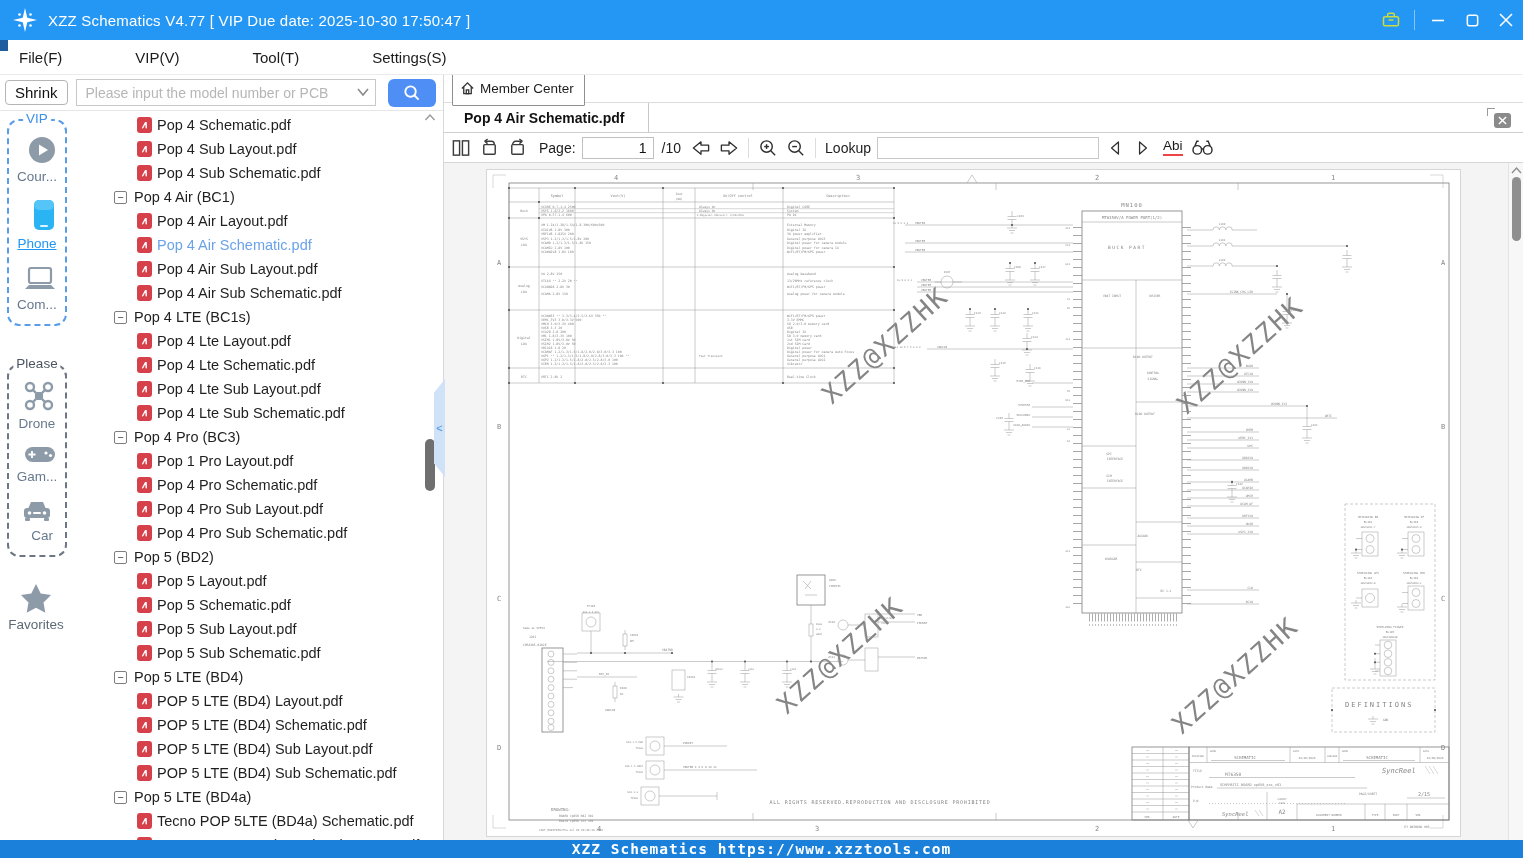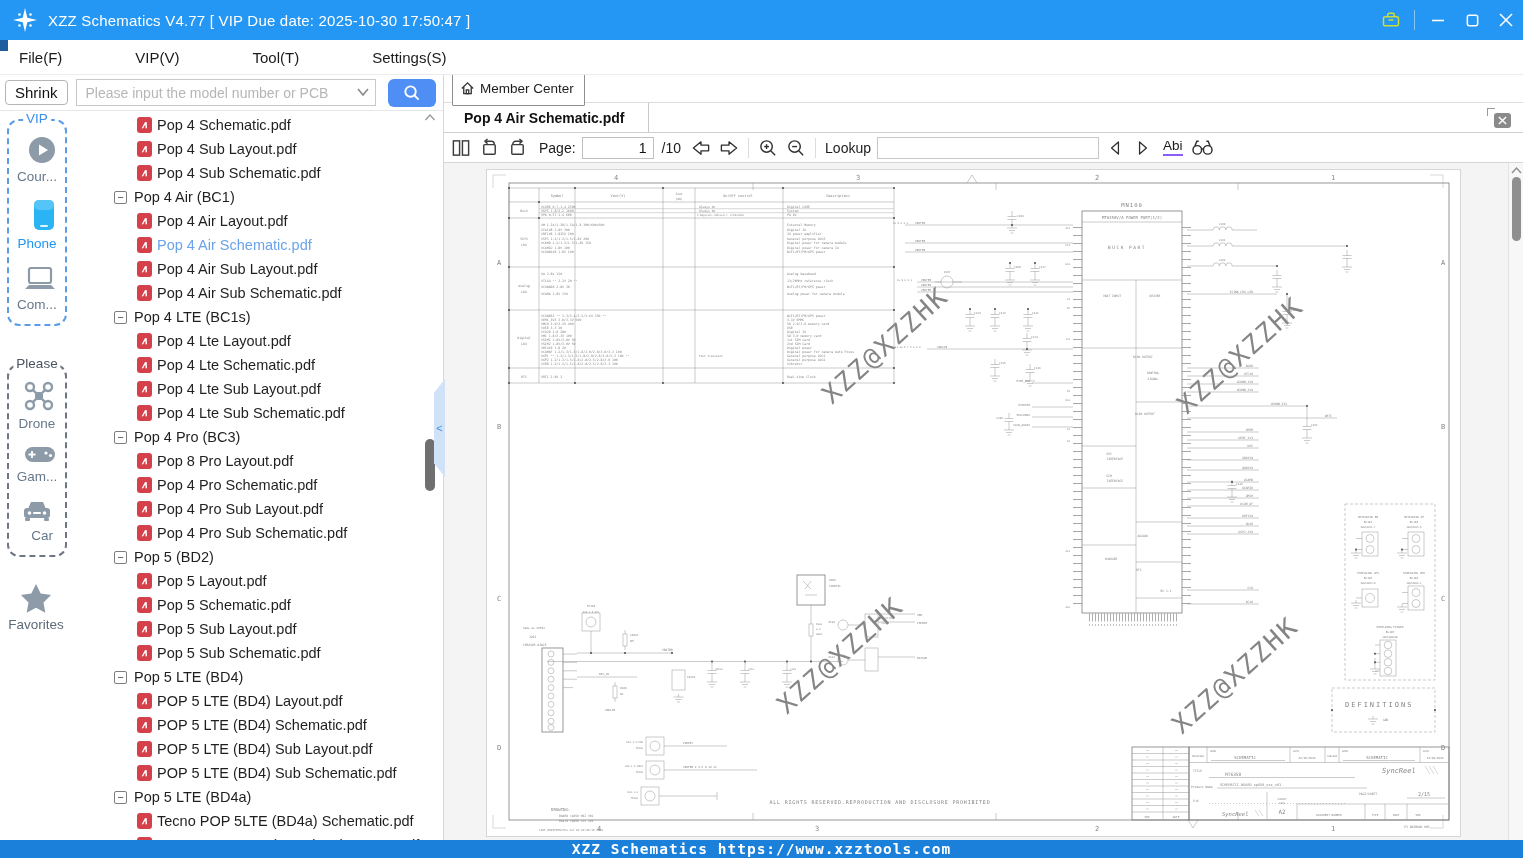--- a/index.html
+++ b/index.html
@@ -31,21 +31,21 @@
   .iconbar { width:72px; padding-top:8px; flex-shrink:0; }
   .side-box { margin:0 5px 0 7px; border-radius:12px; position:relative; padding:14px 0 8px; display:flex; flex-direction:column; align-items:center; }
   .vip-box { border:2px dashed #5b9ce8; }
   .custom-box { border:2px dashed #6d7682; margin-top:38px; }
   .box-label { position:absolute; top:-10px; left:50%; transform:translateX(-50%); background:#fff; padding:0 3px; font-size:13.5px; }
   .vip-box .box-label { color:#3f8fe8; }
   .custom-box .box-label { color:#4a5560; }
   .side-item { display:flex; flex-direction:column; align-items:flex-end; margin-bottom:14px; cursor:pointer; }
   .side-item:last-child { margin-bottom:4px; }
   .side-label { font-size:13.5px; color:#66788c; margin-top:4px; max-width:58px; white-space:nowrap; }
-  .side-label.active { color:#2196f3; }
+  .side-label.active { color:#2196f3;text-decoration:underline; }
   .fav-item { margin:26px auto 0; display:flex; flex-direction:column; align-items:center; cursor:pointer; }
   .fav-item .side-label { color:#5d6a78; }
   
   .tree { flex:1; overflow:hidden; padding-top:2px; position:relative; }
   .trow { height:24px; display:flex; align-items:center; font-size:14.5px; color:#1f1f1f; white-space:nowrap; cursor:pointer; }
   .trow.pdf { padding-left:65px; }
   .trow.folder { padding-left:42px; }
   .trow.sel .tlabel { color:#6ba3ea; }
   .pdficon { width:15px; height:16px; background:#d5404a; border-radius:3px; color:#fff; display:flex; align-items:center; justify-content:center; font-size:10px; font-weight:bold; margin-right:5px; flex-shrink:0; line-height:1; }
   .minusbox { width:13px; height:13px; border:1px solid #7e7e7e; border-radius:2px; display:flex; align-items:center; justify-content:center; font-size:11px; color:#444; margin-right:7px; line-height:1; background:#fff; }
@@ -64,21 +64,21 @@
   .closeall { margin-left:auto; margin-right:12px; position:relative; width:24px; height:20px; cursor:pointer; }
   .closeall .fold { position:absolute; left:0; top:0; width:8px; height:8px; border-left:1.5px solid #9a9a9a; border-top:1.5px solid #9a9a9a; }
   .closeall .sq { position:absolute; right:0; bottom:0; width:17px; height:15px; background:#8a8a8a; border-radius:3px; color:#fff; font-size:10px; display:flex; align-items:center; justify-content:center; }
   .toolbar { height:30px; border-bottom:1px solid #d6d6d6; display:flex; align-items:center; padding-left:5px; gap:4px; }
   .tbtn { width:24px; height:24px; display:flex; align-items:center; justify-content:center; cursor:pointer; }
   .tlabel-txt { font-size:14px; color:#1c1c1c; margin:0 2px 0 6px; }
   .page-input { width:72px; height:22px; border:1px solid #c0c0c0; font-size:14px; text-align:right; padding-right:6px; color:#111; font-family:"Liberation Sans",sans-serif; }
   .page-total { font-size:14px; color:#1c1c1c; margin:0 4px; }
   .tdiv { width:1px; height:20px; background:#dcdcdc; margin:0 3px; }
   .lookup-input { width:222px; height:22px; border:1px solid #c9c9c9; font-size:13px; padding:0 6px; }
-  .abi { font-size:13.5px; color:#1a1a1a; border-bottom:2px solid #8b5cf6; margin:0 4px; line-height:1.1; cursor:pointer; }
+  .abi { font-size:13.5px; color:#1a1a1a; border-bottom:2px solid #ef4444; margin:0 4px; line-height:1.1; cursor:pointer; }
   
   .canvas { flex:1; background:#f4f4f4; position:relative; overflow:hidden; }
   .page { position:absolute; left:42px; top:6px; width:975px; height:668px; background:#fff; border:1px solid #d6d6d6; }
   .v-scroll { position:absolute; right:0; top:0; width:15px; height:100%; background:#f7f7f7; border-left:1px solid #e3e3e3; }
   .v-caret { position:absolute; top:3px; left:1px; }
   .v-thumb { position:absolute; top:14px; left:3px; width:9px; height:64px; background:#8f8f8f; border-radius:5px; cursor:pointer; }
   
   .statusbar { height:18px; background:#1b80da; color:#fff; display:flex; align-items:center; justify-content:center;
     font-family:"DejaVu Sans Mono", monospace; font-size:14.5px; font-weight:bold; letter-spacing:1px; }
   
@@ -320,21 +320,21 @@
         <div class="trow folder">
             <span class="minusbox">
               <i>−</i>
             </span>
             <span class="tlabel">Pop 4 Pro (BC3)</span>
           </div>
         <div class="trow pdf">
             <span class="pdficon">
               <i>∧</i>
             </span>
-            <span class="tlabel">Pop 8 Pro Layout.pdf</span>
+            <span class="tlabel">Pop 1 Pro Layout.pdf</span>
           </div>
         <div class="trow pdf">
             <span class="pdficon">
               <i>∧</i>
             </span>
             <span class="tlabel">Pop 4 Pro Schematic.pdf</span>
           </div>
         <div class="trow pdf">
             <span class="pdficon">
               <i>∧</i>

